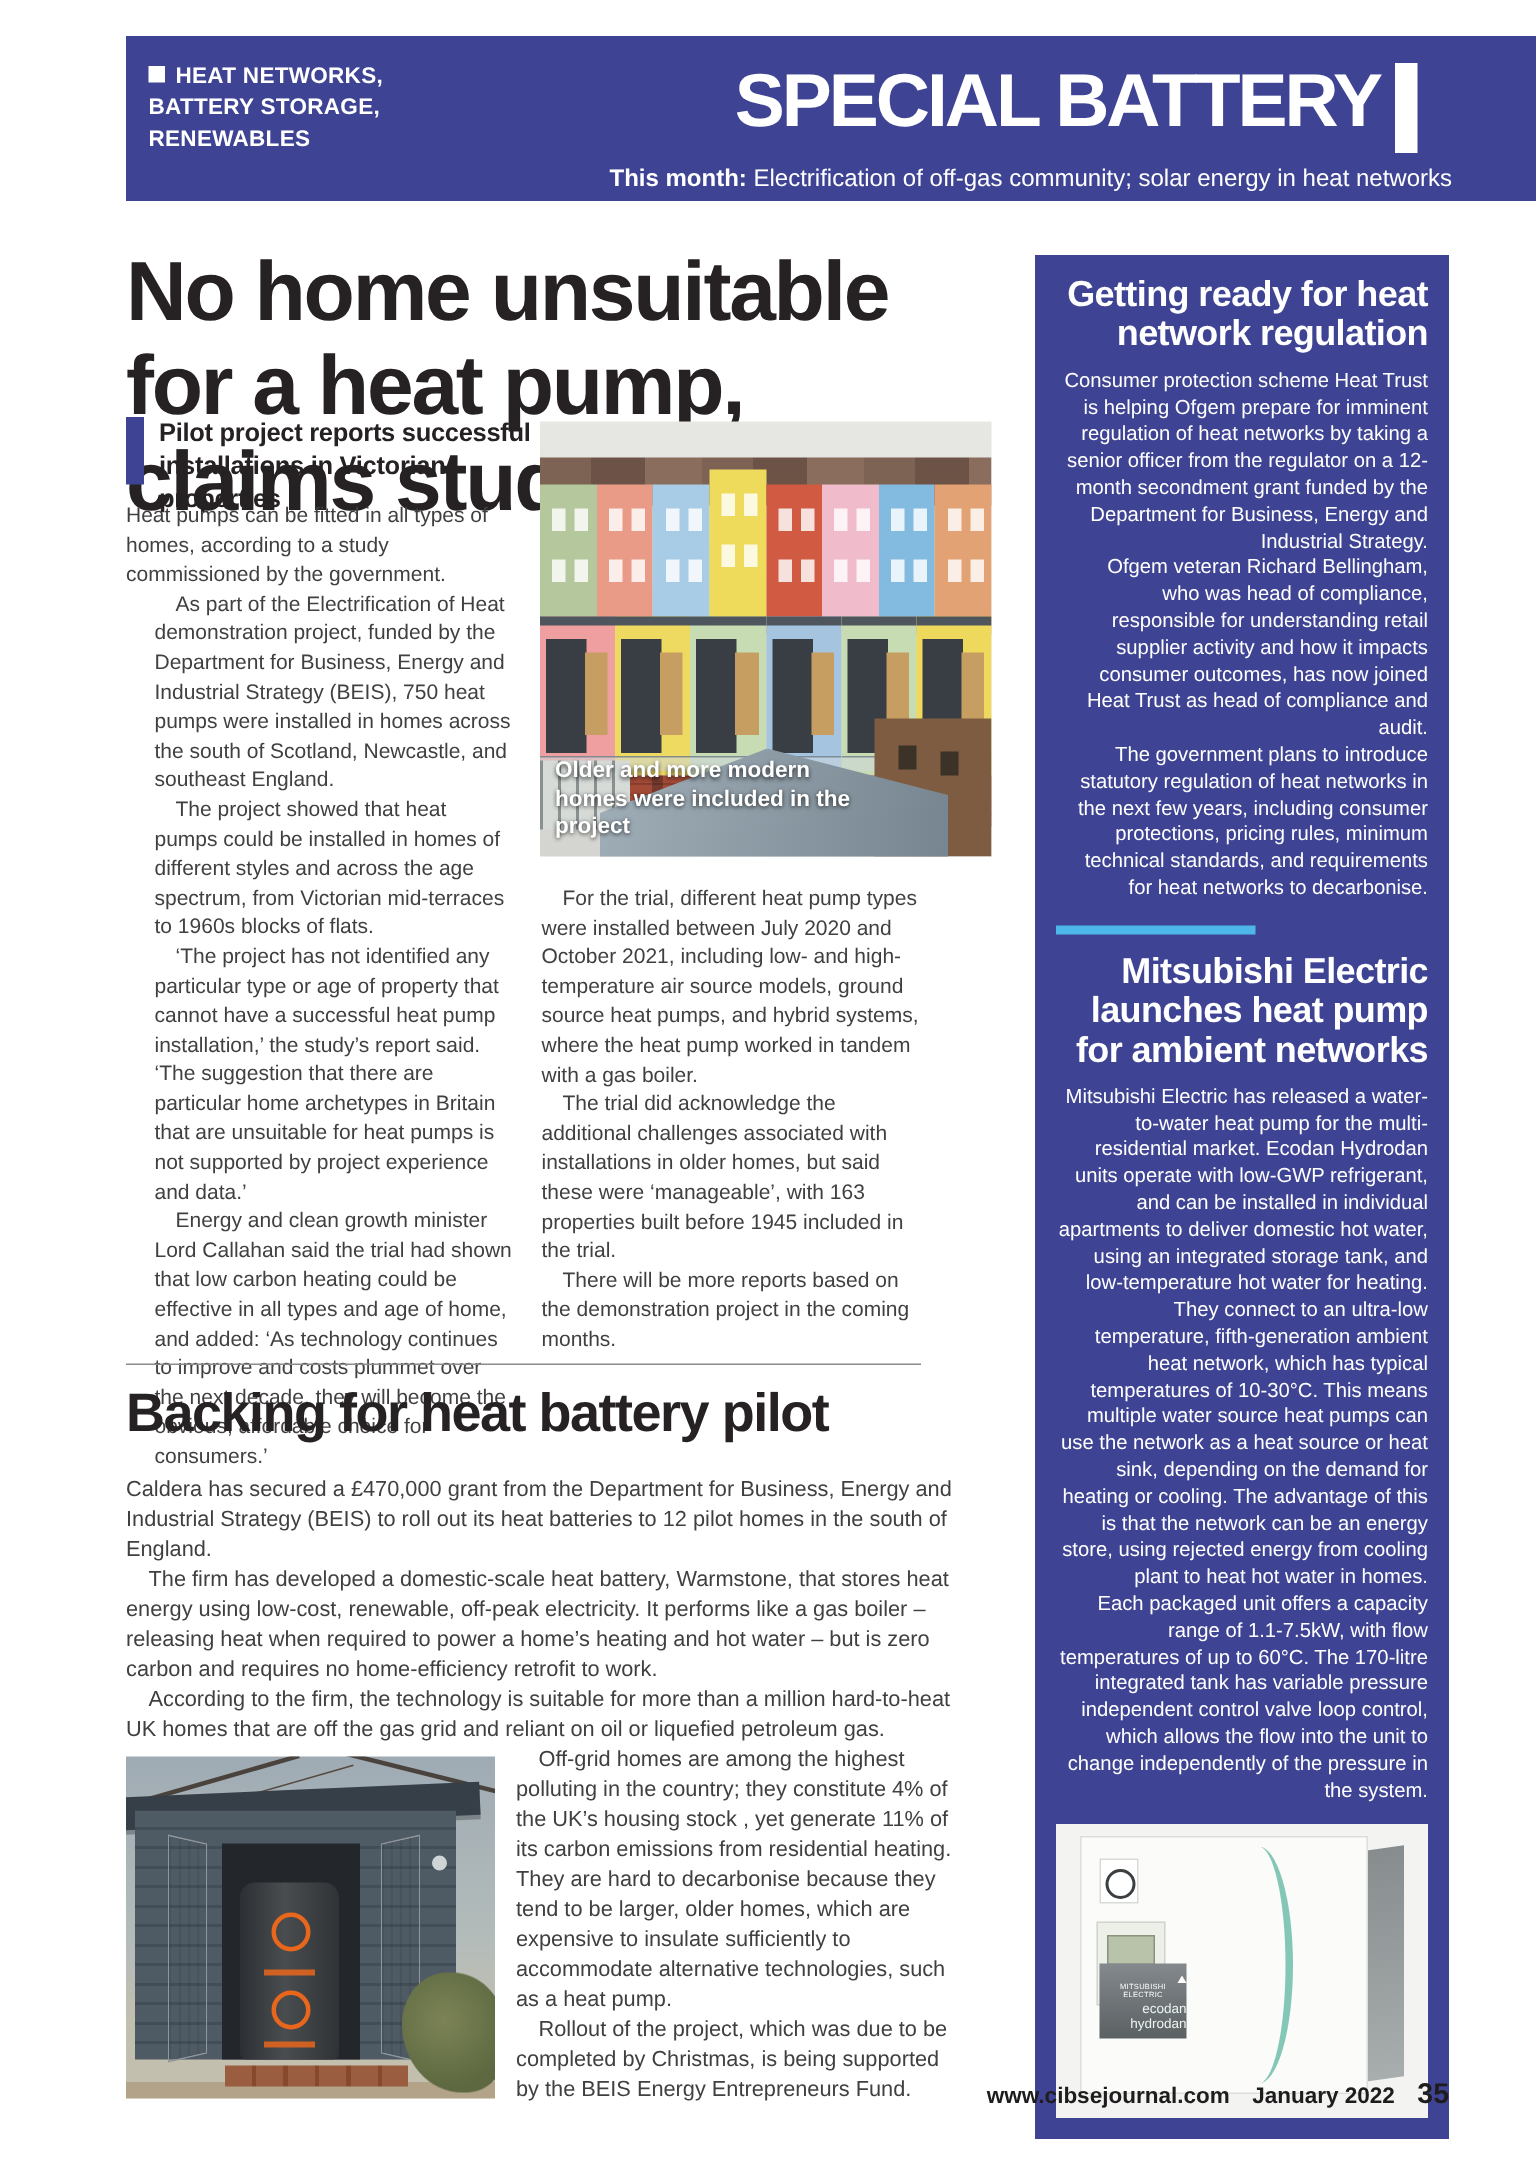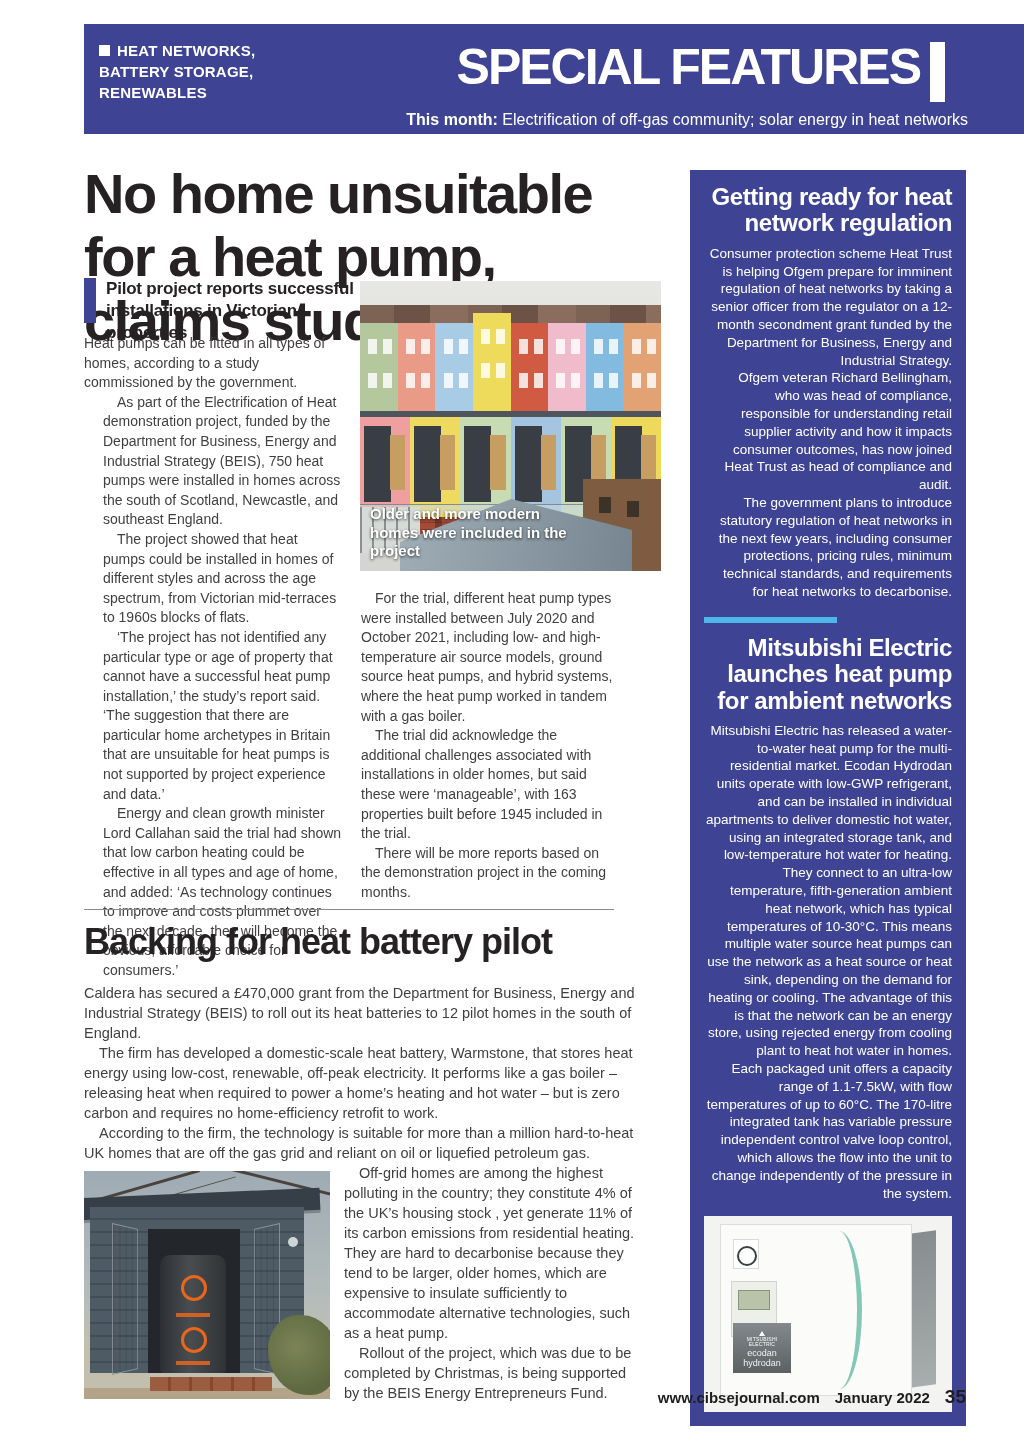--- a/index.html
+++ b/index.html
@@ -137,23 +137,23 @@
   .pfront { position:absolute; left:16px; top:8px; right:40px; bottom:16px; background:#fbfcf9; border:1px solid #dcded9; }
   .parc { position:absolute; right:26%; top:6px; bottom:6px; width:46px;
           border-right:5px solid #85c7b6; border-radius:50%; }
   .gauge { position:absolute; left:12px; top:14px; width:26px; height:30px; background:#fff; border:1px solid #d8dad5; }
   .gauge::before { content:""; position:absolute; left:3px; top:6px; width:16px; height:16px;
           border:2px solid #3a3f42; border-radius:50%; }
   .ctrl { position:absolute; left:10px; top:56px; width:46px; height:56px; background:#edefe9; border:1px solid #d2d4cf; }
   .lcd { position:absolute; left:6px; top:8px; width:32px; height:20px; background:#b9c3aa; border:1px solid #89927c; }
   .keys { position:absolute; left:5px; bottom:7px; width:34px; height:6px;
           background:repeating-linear-gradient(90deg,#c0c3bc 0 6px,transparent 6px 9px); }
-  .plabel { position:absolute; left:12px; bottom:22px; width:58px; height:50px; text-align:center;
+  .plabel { position:absolute; left:12px; bottom:36px; width:58px; height:50px; text-align:center;
           background:linear-gradient(#83898c,#5b6063); display:flex; flex-direction:column;
-          align-items:center; justify-content:center; gap:1px; color:#fff; }
+          align-items:flex-end; justify-content:center; gap:1px; color:#fff; }
   .mlogo { width:0; height:0; border:3px solid transparent; border-bottom:5px solid #fff; }
   .pl-brand { font-size:5px; line-height:1.1; letter-spacing:.2px; }
   .pl-l1, .pl-l2 { font-size:9px; line-height:1.05; color:#eaf5f0; }
 
   
   .pagefoot { position:absolute; right:58px; top:1386px; display:flex; align-items:baseline; gap:15px;
               font-size:15px; font-weight:bold; color:#1e1c1d; }
   .pagefoot .pnum { font-size:19px; }
 </style>
 </head>
@@ -161,21 +161,21 @@
 
 <div class="page">
 
   <header class="masthead">
     <div class="kicker">
         <span>HEAT NETWORKS,</span>
         <span>BATTERY STORAGE,</span>
         <span>RENEWABLES</span>
       </div>
     <div class="title-row">
-      <div class="sf-title">SPECIAL FEATURES</div>
+      <div class="sf-title">SPECIAL BATTERY</div>
       <span class="title-bar"></span>
     </div>
     <p class="this-month"><b>This month:</b><span> Electrification of off-gas community; solar energy in heat networks</span></p>
   </header>
 
   <div class="headline">No home unsuitable for a heat pump, claims study</div>
 
   <div class="standfirst">
     <span class="bar"></span>
     <p>Pilot project reports successful installations in Victorian properties</p>

